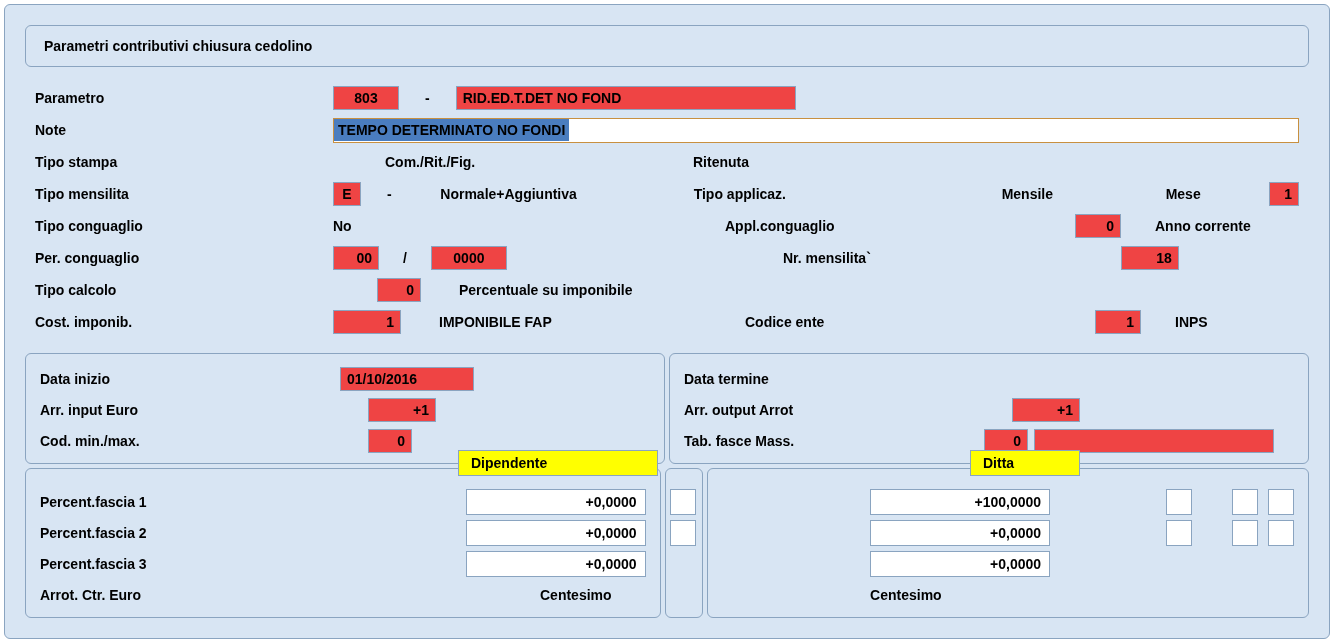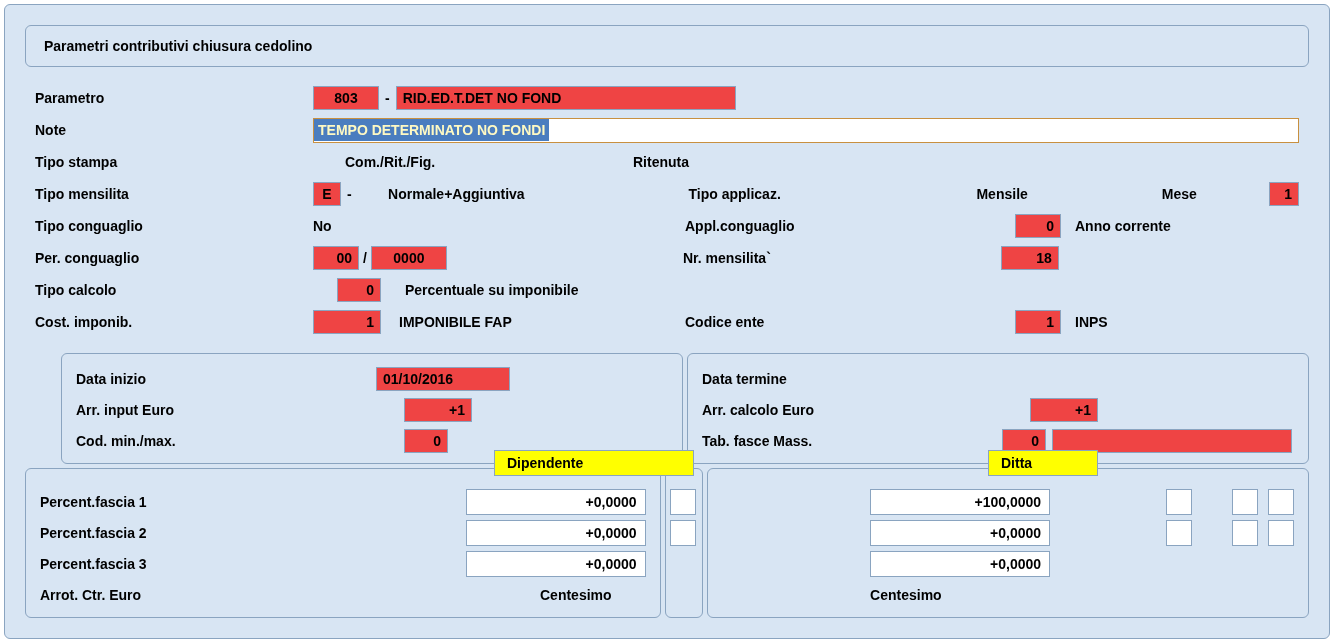--- a/index.html
+++ b/index.html
@@ -24,20 +24,21 @@
       font-weight: bold;
     }
     .content {
       padding: 2px 10px 8px 10px;
     }
     .row {
       display: flex;
       align-items: center;
       min-height: 30px;
       margin-bottom: 2px;
+      gap: 20px;
     }
     .label {
       font-weight: bold;
       width: 278px;
       flex-shrink: 0;
     }
     .label-mid {
       font-weight: bold;
       flex-shrink: 0;
     }
@@ -59,32 +60,31 @@
       font-family: inherit;
       font-weight: bold;
       font-size: inherit;
       height: 25px;
       padding: 0;
       display: flex;
       align-items: center;
     }
     .note-highlight {
       background: #4a7dbf;
-      color: #fef9c3;
+      color: #000000;
       padding: 3px 4px;
       display: inline-block;
     }
     .plain-bold { font-weight: bold; }
     .sep { margin: 0 6px; font-weight: bold; }
     
     .sub-panels {
       display: flex;
       gap: 4px;
       margin-top: 6px;
-      margin-left: 36px;
     }
     .sub-panel {
       flex: 1;
       background: #d8e5f3;
       border: 1px solid #8aa4c0;
       border-radius: 6px;
       padding: 10px 14px 6px 14px;
       position: relative;
     }
     .sub-row {
@@ -214,21 +214,21 @@
       <input class="txt-input" style="width: 76px; text-align: center;" value="0000">
       <div style="width:236px;"></div>
       <span class="label-mid" style="width:318px;">Nr. mensilita`</span>
       <input class="txt-input" style="width: 58px;" value="18">
     </div>
 
     <div class="row">
       <span class="label">Tipo calcolo</span>
       <div style="width:24px;"></div>
       <input class="txt-input" style="width: 44px;" value="0">
-      <span class="plain-bold" style="margin-left:24px;">Percentuale su imponibile</span>
+      <span class="plain-bold" style="margin-left:18px;">Percentuale su imponibile</span>
     </div>
 
     <div class="row">
       <span class="label">Cost. imponib.</span>
       <input class="txt-input" style="width: 68px;" value="1">
       <span class="plain-bold" style="margin-left:18px;width:286px;">IMPONIBILE FAP</span>
       <span class="label-mid" style="width:330px;">Codice ente</span>
       <input class="txt-input" style="width: 46px;" value="1">
       <span class="plain-bold" style="margin-left:14px;">INPS</span>
     </div>
@@ -252,21 +252,21 @@
         <input class="txt-input" style="width: 44px;" value="0">
       </div>
       <div class="yellow-tag" style="left:432px;width:200px;">Dipendente</div>
     </div>
 
     <div class="sub-panel">
       <div class="sub-row">
         <span class="sub-label">Data termine</span>
       </div>
       <div class="sub-row">
-        <span class="sub-label">Arr. calcolo Euro</span>
+        <span class="sub-label">Arr. output Arrot</span>
         <div style="width:28px;"></div>
         <input class="txt-input" style="width: 68px;" value="+1">
       </div>
       <div class="sub-row">
         <span class="sub-label">Tab. fasce Mass.</span>
         <input class="txt-input" style="width: 44px;" value="0">
         <input class="txt-input left" style="width: 240px; margin-left: 6px;">
       </div>
       <div class="yellow-tag" style="left:300px;width:110px;">Ditta</div>
     </div>

